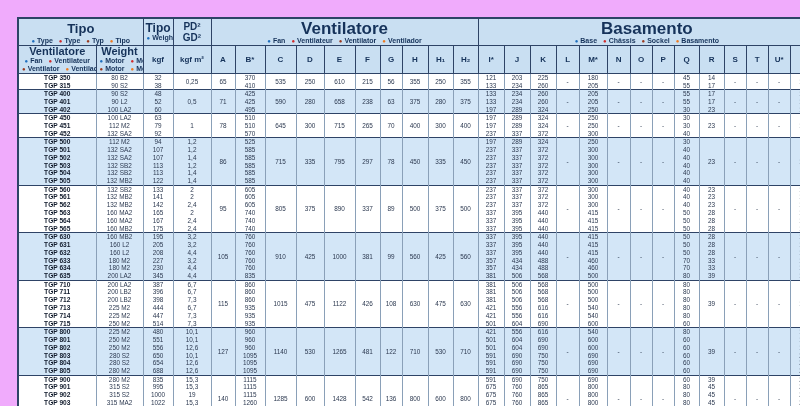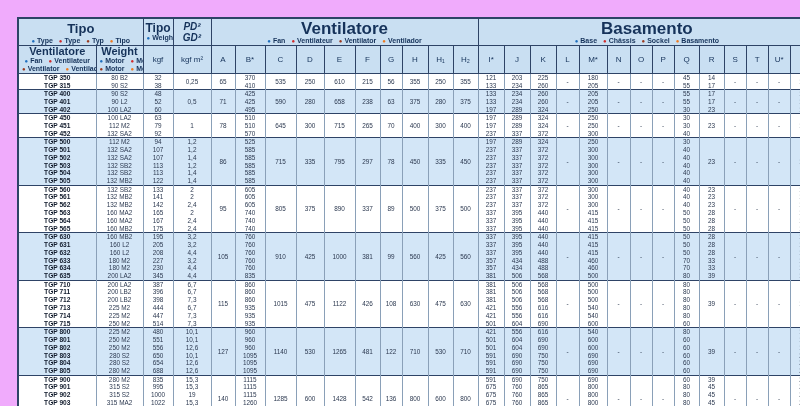--- a/index.html
+++ b/index.html
@@ -5,28 +5,28 @@
   html,body{margin:0;padding:0;background:#ffffff;}
   .page{width:800px;height:406px;box-sizing:border-box;padding:17px;background:#f0abfc;
         font-family:"Liberation Sans",sans-serif;}
   table{border-collapse:collapse;table-layout:fixed;width:796px;}
   th,td{padding:0;margin:0;text-align:center;vertical-align:middle;overflow:hidden;
         white-space:nowrap;}
   
   thead th{background:#c9dff2;border:1px solid #2e4366;color:#15325a;}
   .hrow1 th{height:26px;}
   .hrow2 th{height:15px;}
-  .hrow3 th{height:15px;font-size:8px;font-weight:normal;}
+  .hrow3 th{height:15px;font-size:8px;font-weight:bold;}
   .sec-title{font-size:17px;font-weight:bold;line-height:17px;color:#15325a;}
   .sub-title{font-size:12px;font-weight:bold;line-height:12px;color:#15325a;}
   .mini-title{font-size:11px;font-weight:bold;line-height:11px;color:#15325a;}
   .bullets{font-size:7px;font-weight:bold;color:#15325a;line-height:8px;}
   .bullets .bullet-item{margin:0 3px;}
   .bullets .dot{font-size:6px;margin-right:2px;}
-  .pd2-lines{font-size:10px;font-weight:bold;line-height:11px;font-style:italic;}
+  .pd2-lines{font-size:10px;font-weight:bold;line-height:11px;}
   .unit{font-size:8px;font-weight:bold;}
   
   tbody tr{height:7.84px;}
   tbody td{border-left:1px solid #8aa0b8;border-right:1px solid #8aa0b8;
            font-size:6.4px;line-height:7.6px;color:#2c3950;}
   tbody tr.white td{background:#ffffff;}
   tbody tr.blue td{background:#d3e6f7;}
   tbody tr.group-start td{border-top:1px solid #2e4366;}
   td.model{font-weight:bold;color:#111b2c;font-size:6.6px;}
   table{border:2px solid #2e4366;}

